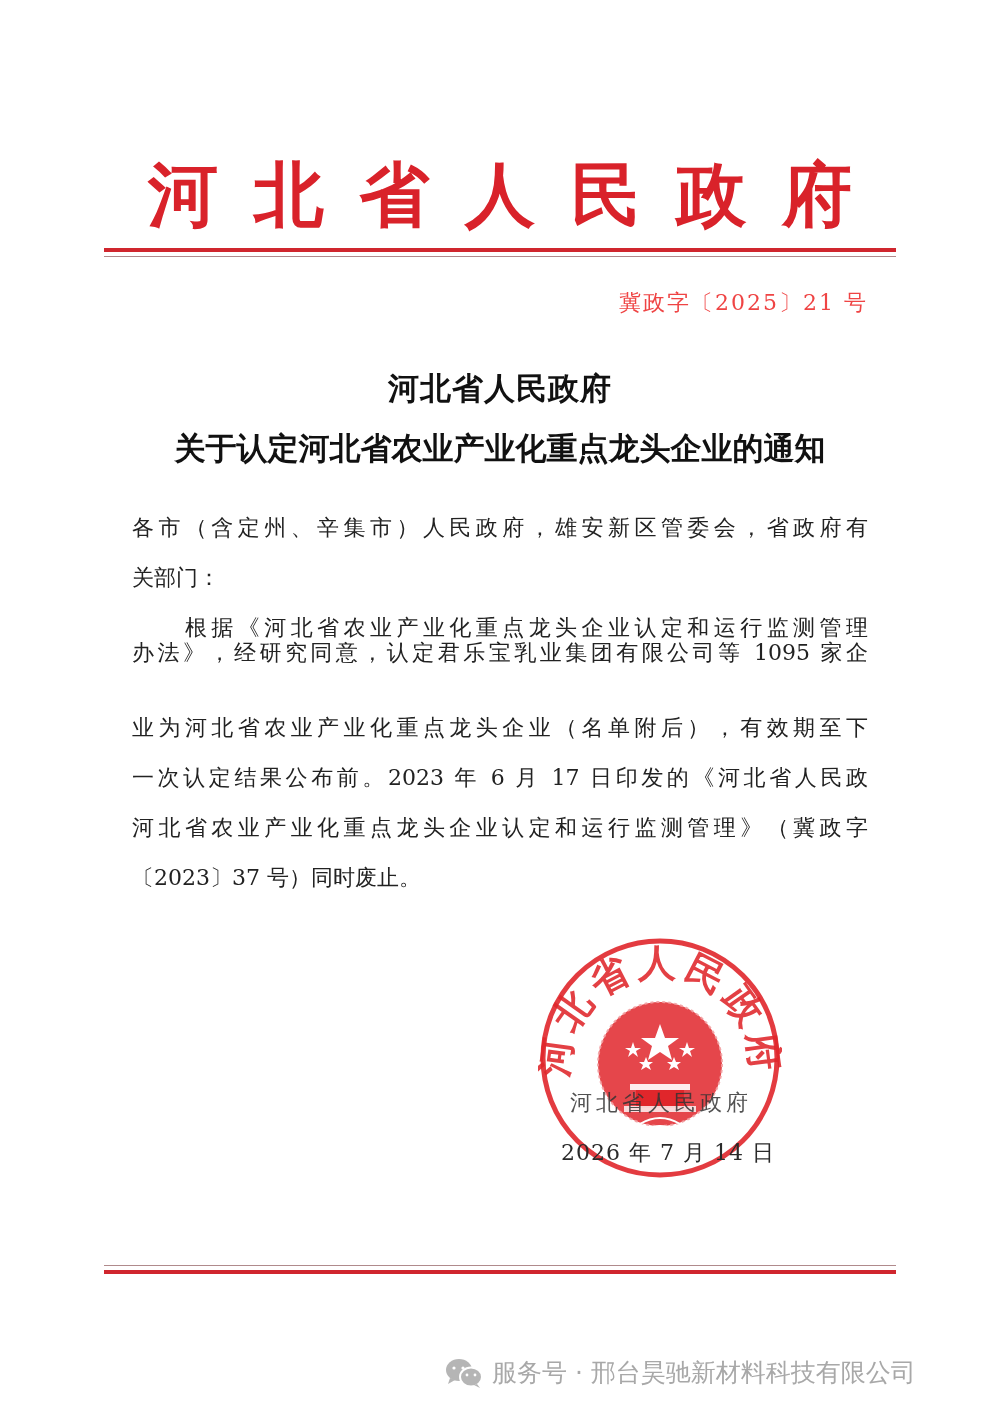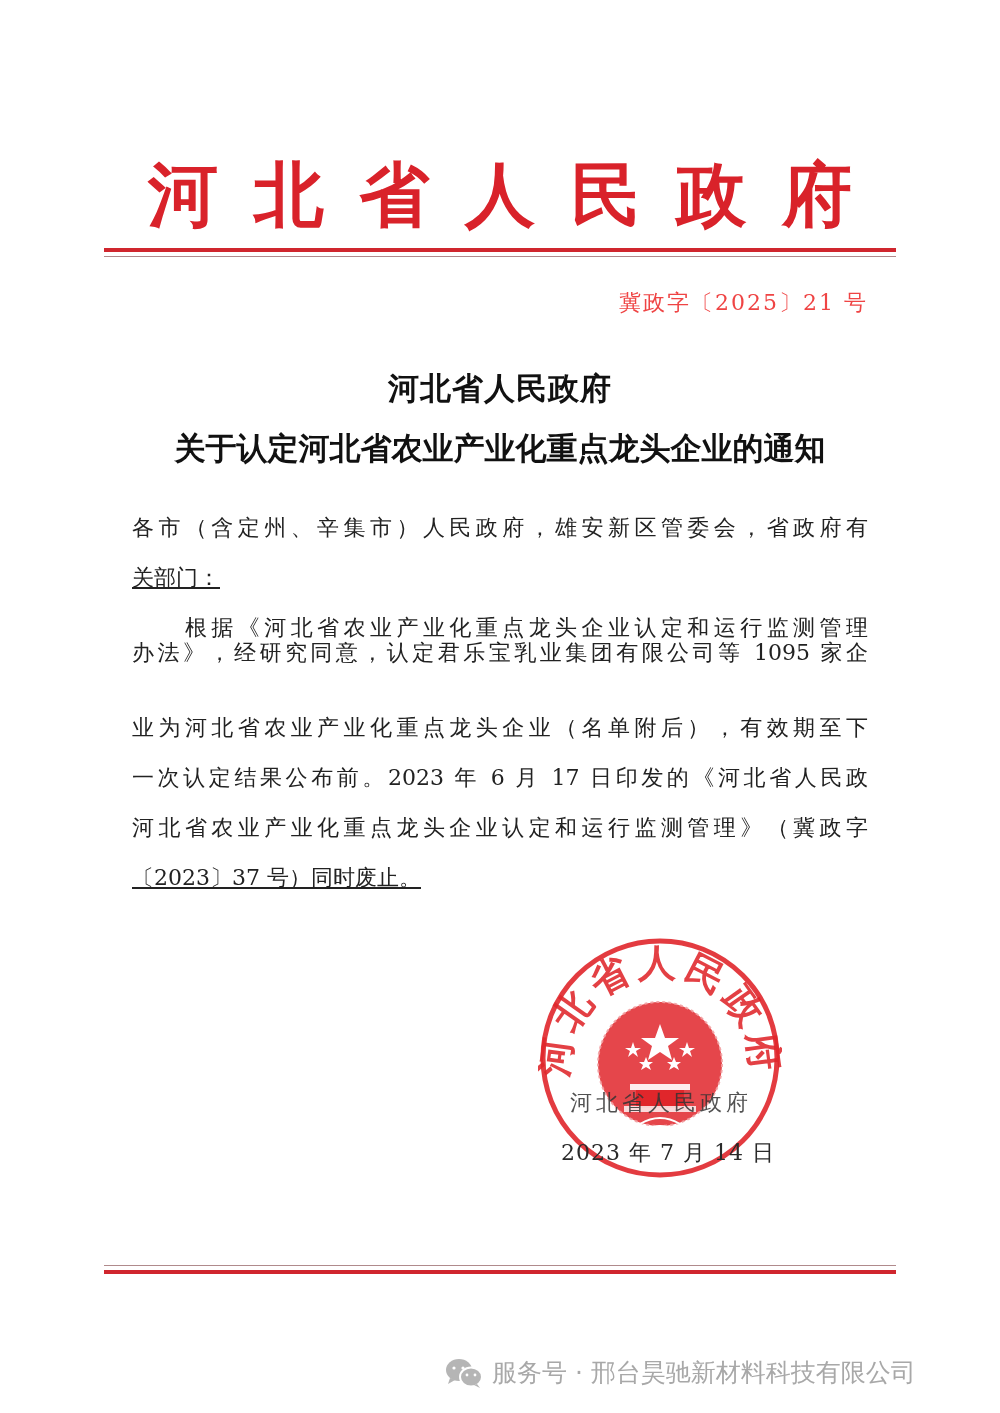--- a/index.html
+++ b/index.html
@@ -29,21 +29,21 @@
     font-family: "DejaVu Sans", "Liberation Sans", sans-serif;
     font-weight: bold; color: #111;
   }
   .title1 { top: 368px; font-size: 31px; letter-spacing: 1px; }
   .title2 { top: 428px; font-size: 31px; letter-spacing: 0px; }
   .body-line {
     position: absolute; left: 132px; width: 736px;
     font-size: 22px; color: #222; white-space: nowrap;
     text-align: justify; text-align-last: justify;
   }
-  .body-line.last { text-align-last: left; text-decoration: underline; }
+  .body-line.last { text-align-last: left; }
   .seal {
     position: absolute; left: 538px; top: 936px; width: 244px; height: 244px;
   }
   .sign-org {
     position: absolute; left: 570px; top: 1088px; font-size: 22px;
     letter-spacing: 4px; color: #333; opacity: 0.85;
   }
   .sign-date {
     position: absolute; left: 561px; top: 1138px; font-size: 22px;
     color: #2a2a2a; letter-spacing: 1px;
@@ -102,21 +102,21 @@
   <polygon points="108,121 110,126 115,126 111,129 113,134 108,131 103,134 105,129 101,126 106,126" fill="#ffffff"></polygon>
   <polygon points="136,121 138,126 143,126 139,129 141,134 136,131 131,134 133,129 129,126 134,126" fill="#ffffff"></polygon>
   <rect x="92" y="148" width="60" height="6" fill="#ffffff" opacity="0.9"></rect>
   <rect x="98" y="154" width="48" height="18" fill="#e0262b"></rect>
   <rect x="86" y="170" width="72" height="6" fill="#ffffff" opacity="0.8"></rect>
   <path d="M102 188 Q122 176 142 188" stroke="#ffffff" stroke-width="2" fill="none"></path>
   <path d="M108 194 Q122 186 136 194" stroke="#ffffff" stroke-width="2" fill="none"></path>
 </svg>
 
 <div class="sign-org">河北省人民政府</div>
-<div class="sign-date">2023 年 7 月 14 日</div>
+<div class="sign-date">2026 年 7 月 14 日</div>
 
 <div class="rule-thin" style="top:1265px"></div>
 <div class="rule-thick" style="top:1270px"></div>
 
 <div class="footer">
   <svg class="wechat" viewBox="0 0 40 32">
     <ellipse cx="15" cy="13" rx="13" ry="11" fill="#b5b5b5"></ellipse>
     <path d="M6 21 L4 27 L11 23 Z" fill="#b5b5b5"></path>
     <ellipse cx="27" cy="20" rx="11" ry="9.5" fill="#b5b5b5" stroke="#ffffff" stroke-width="2"></ellipse>
     <path d="M33 27 L36 31 L30 28 Z" fill="#b5b5b5"></path>

